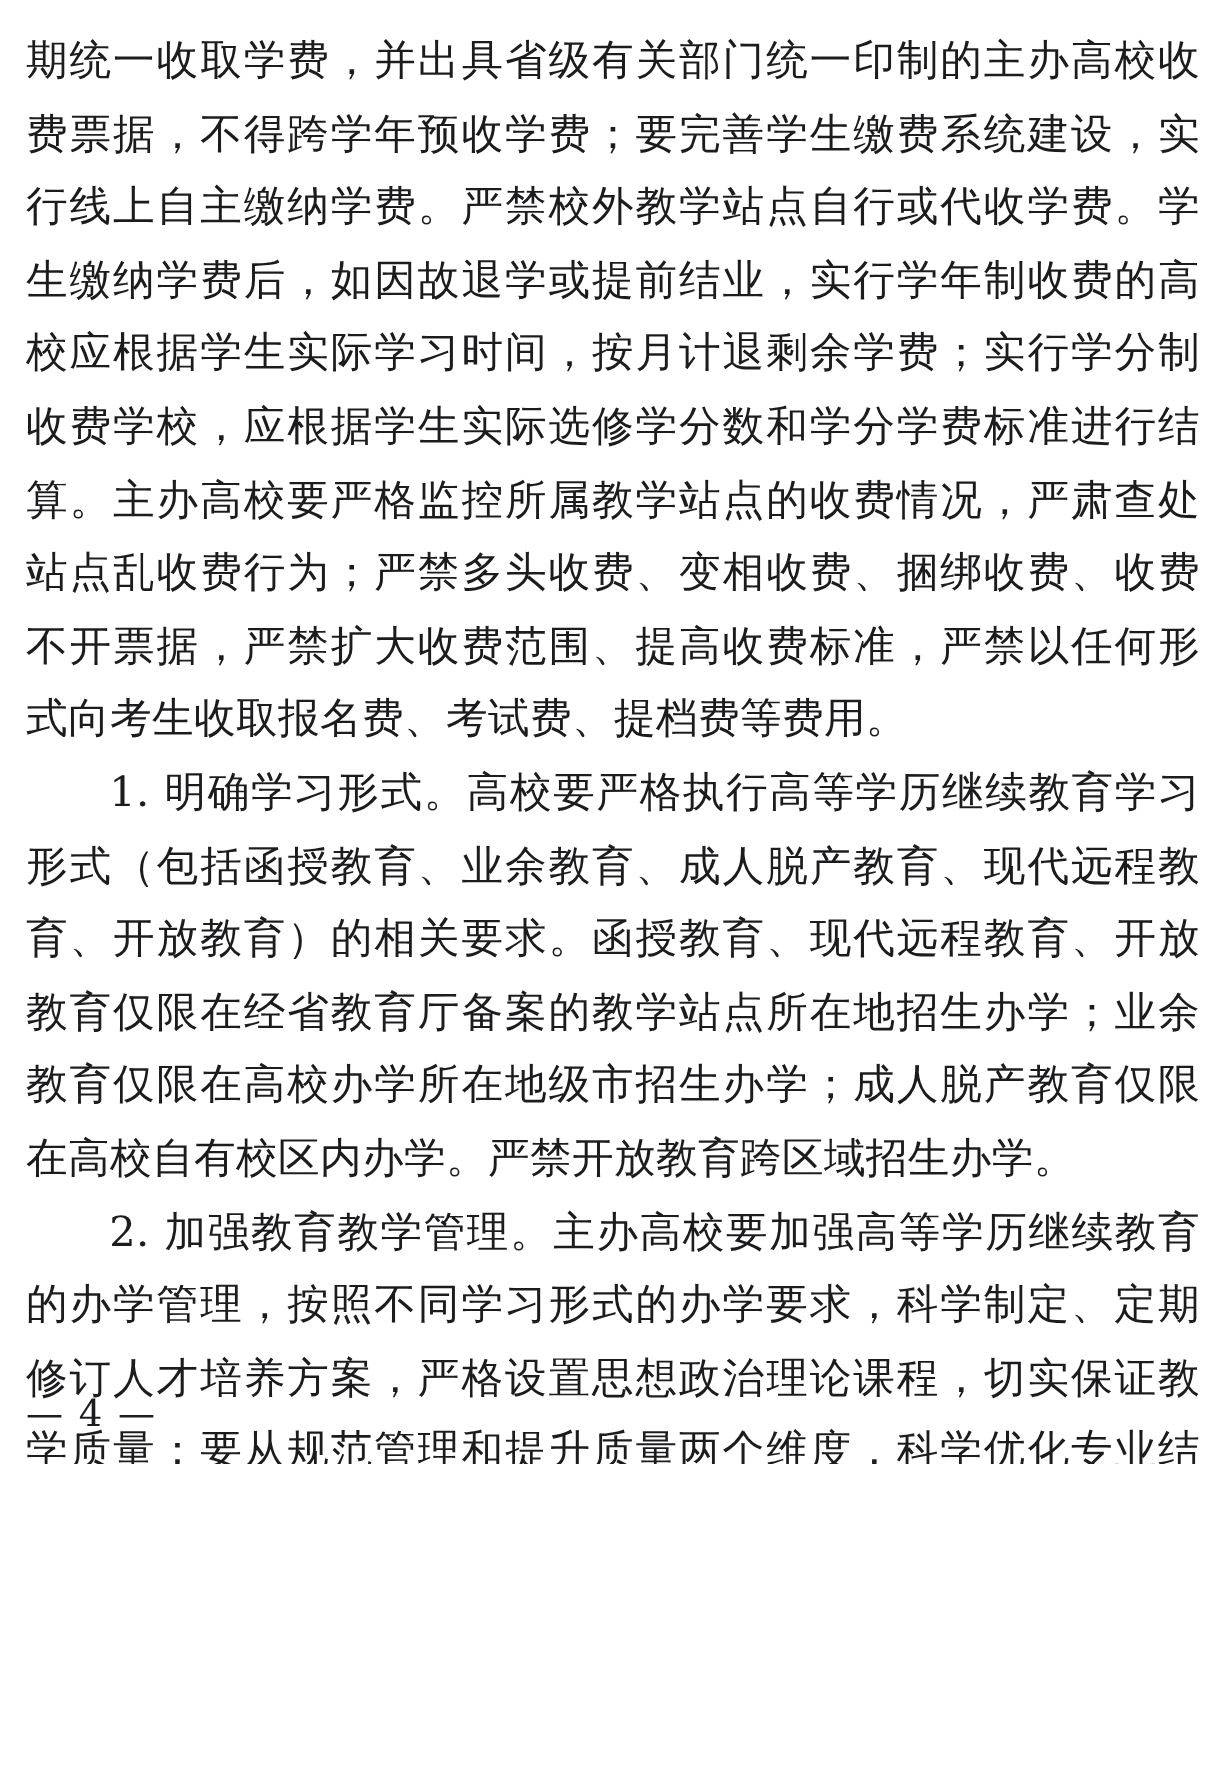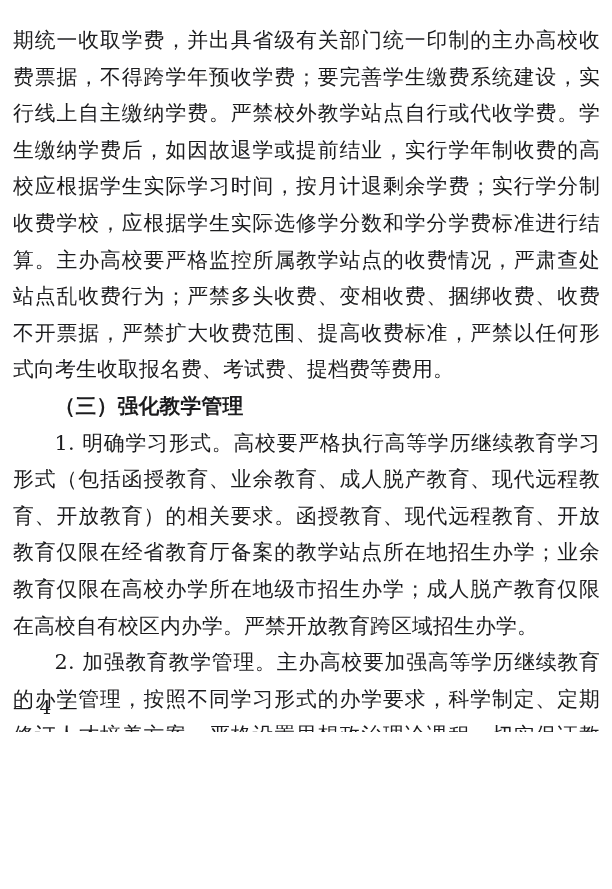--- a/index.html
+++ b/index.html
@@ -6,21 +6,21 @@
     margin: 0;
     padding: 0;
     background: #ffffff;
   }
   .page {
     position: relative;
     width: 612px;
     height: 732px;
     background: #ffffff;
     box-sizing: border-box;
-    padding: 22px 12px 0 13px;
+    padding: 12px 12px 0 13px;
     overflow: hidden;
     font-family: "DejaVu Serif", "Liberation Serif", serif;
     color: #1c1c1e;
   }
   .doc-body p {
     margin: 0;
     font-size: 20.8px;
     line-height: 36.6px;
     text-align: justify;
     text-justify: inter-ideograph;
@@ -46,18 +46,17 @@
     letter-spacing: 1px;
     font-family: "DejaVu Serif", "Liberation Serif", serif;
   }
 </style>
 </head>
 <body>
 
 <div class="page">
   <div class="doc-body">
     <p>期统一收取学费，并出具省级有关部门统一印制的主办高校收费票据，不得跨学年预收学费；要完善学生缴费系统建设，实行线上自主缴纳学费。严禁校外教学站点自行或代收学费。学生缴纳学费后，如因故退学或提前结业，实行学年制收费的高校应根据学生实际学习时间，按月计退剩余学费；实行学分制收费学校，应根据学生实际选修学分数和学分学费标准进行结算。主办高校要严格监控所属教学站点的收费情况，严肃查处站点乱收费行为；严禁多头收费、变相收费、捆绑收费、收费不开票据，严禁扩大收费范围、提高收费标准，严禁以任何形式向考生收取报名费、考试费、提档费等费用。</p>
-    <p class="heading">（三）强化教学管理</p>
     <p class="indent">1. 明确学习形式。高校要严格执行高等学历继续教育学习形式（包括函授教育、业余教育、成人脱产教育、现代远程教育、开放教育）的相关要求。函授教育、现代远程教育、开放教育仅限在经省教育厅备案的教学站点所在地招生办学；业余教育仅限在高校办学所在地级市招生办学；成人脱产教育仅限在高校自有校区内办学。严禁开放教育跨区域招生办学。</p>
     <p class="indent">2. 加强教育教学管理。主办高校要加强高等学历继续教育的办学管理，按照不同学习形式的办学要求，科学制定、定期修订人才培养方案，严格设置思想政治理论课程，切实保证教学质量；要从规范管理和提升质量两个维度，科学优化专业结构，坚决杜绝专业特色不突出、盲目争办热门专业、盲目扩大专业招生区域和招生计划等问题；要将信息技术与教育教学深度融合，完</p>
   </div>
   <div class="page-footer">— 4 —</div>
 </div>
 
 </body></html>

